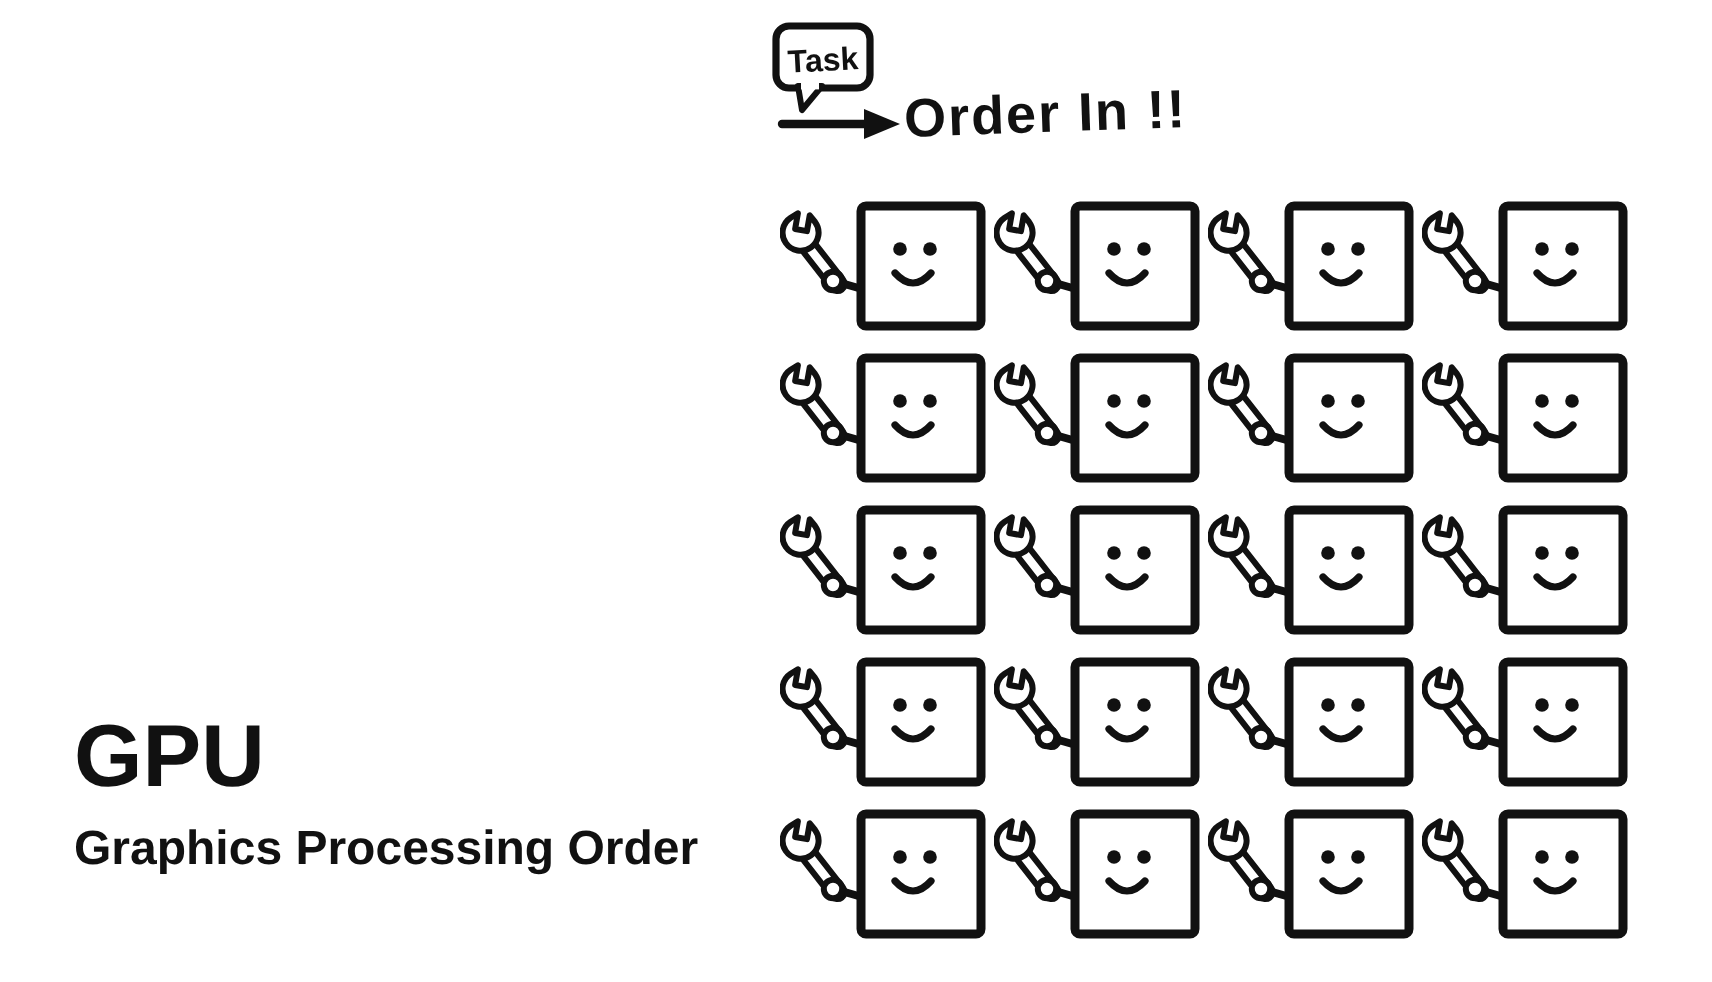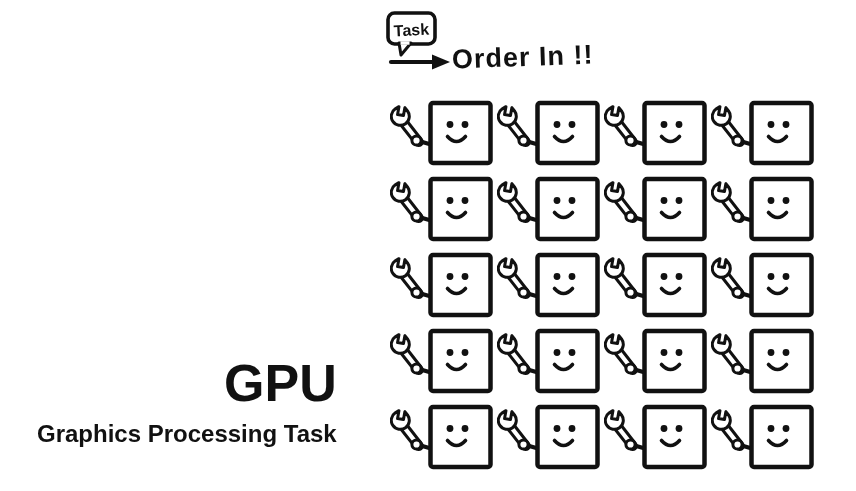--- a/index.html
+++ b/index.html
@@ -32,21 +32,21 @@
   .core-grid{
     position:absolute;left:390px;top:98px;
     display:grid;
     grid-auto-rows:var(--cell-h);
   }
   .core-unit{width:var(--cell-w);height:var(--cell-h);}
   .core-unit svg{display:block;}
   
   .title-block{position:absolute;left:37px;top:356px;}
   .gpu-acronym{
-    font-size:52px;font-weight:bold;letter-spacing:0px;line-height:1.05;text-align:right;
+    font-size:44px;font-weight:bold;letter-spacing:0px;line-height:1.05;
   }
   .gpu-fullname{
     font-size:24px;font-weight:bold;margin-top:9px;letter-spacing:0px;
   }
 </style>
 </head>
 <body>
 
 <div class="stage">
 
@@ -484,16 +484,16 @@
         <circle cx="60" cy="26.5" r="3.4" fill="currentColor"></circle>
         <circle cx="75" cy="26.5" r="3.4" fill="currentColor"></circle>
         <path d="M57.5 38.5 Q 66.5 48.5 75.5 38.5" fill="none" stroke="currentColor" stroke-width="3.6" stroke-linecap="round"></path>
       </g>
     </svg>
   </div>
 </div>
 
   <div class="title-block">
     <div class="gpu-acronym">GPU</div>
-    <div class="gpu-fullname">Graphics Processing Task</div>
+    <div class="gpu-fullname">Graphics Processing Order</div>
   </div>
 
 </div>
 
 </body></html>

